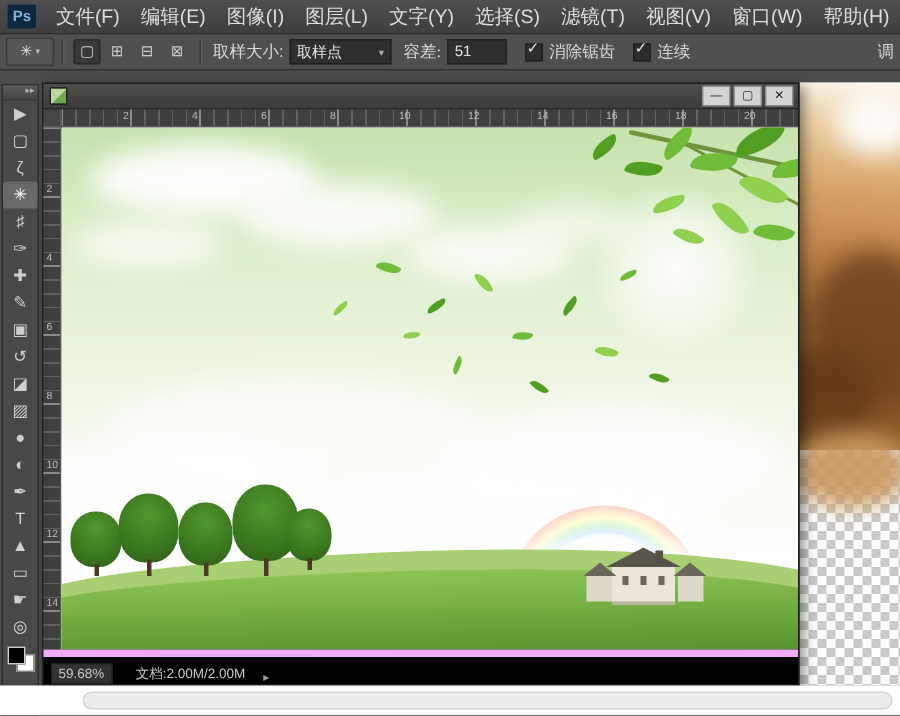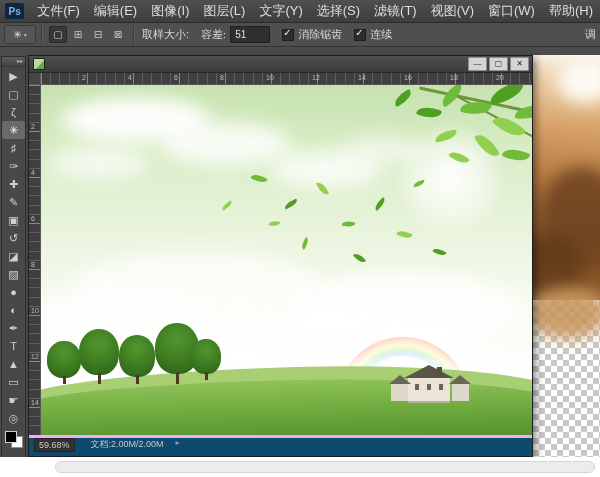--- a/index.html
+++ b/index.html
@@ -102,22 +102,22 @@
     border-left:11px solid transparent;border-right:11px solid transparent;border-bottom:9px solid #6a665a;}
   .house .roof-wl{left:-2px;} .house .roof-wr{right:-2px;}
   .house .chimney{position:absolute;left:46px;top:2px;width:5px;height:9px;background:#564f44;}
   .house .win{position:absolute;width:4px;height:6px;background:#6b6458;top:19px;}
   .branch{position:absolute;background:#6f953c;border-radius:2px;}
   .branch-1{right:-6px;top:14px;width:120px;height:3px;transform:rotate(12deg);}
   .branch-2{right:-6px;top:30px;width:88px;height:2px;transform:rotate(28deg);}
   .leaf{position:absolute;border-radius:85% 10% 85% 10%;}
 
   
-  .doc-statusbar{position:absolute;left:0;bottom:0;right:0;height:18px;background:#0c4a6e;
-    border-top:3px solid #f0abfc;display:flex;align-items:flex-start;font-size:9px;color:#c8c8c8;}
+  .doc-statusbar{position:absolute;left:0;bottom:0;right:0;height:18px;background:#000000;
+    border-top:5px solid #f0abfc;display:flex;align-items:flex-end;font-size:9px;color:#c8c8c8;}
   .zoom-field{background:#323232;border:1px solid #242424;padding:0 4px;margin:0 0 0 5px;height:12px;line-height:12px;}
   .doc-info{margin-left:16px;white-space:nowrap;}
   .status-arrow{margin-left:12px;color:#9a9a9a;font-size:8px;}
 
   
   .bg-doc{position:absolute;left:533px;top:55px;width:67px;height:402px;overflow:hidden;background:#fff;z-index:5;}
   .bg-photo{position:absolute;left:0;top:0;width:67px;height:245px;
     background:linear-gradient(185deg,#faf6ec 0%,#eccfa4 12%,#d6a269 30%,#bb8045 48%,#96612f 66%,#7b4a20 82%,#9a6835 100%);}
   .bg-blob{position:absolute;border-radius:50%;filter:blur(8px);}
   .bg-checker{position:absolute;left:0;top:245px;width:67px;height:157px;background-color:#fff;
@@ -160,20 +160,24 @@
     </div>
     <div class="sep"></div>
     <div id="modeIcons" style="display:flex;">
         <div class="mode-icon active">▢</div>
         <div class="mode-icon">⊞</div>
         <div class="mode-icon">⊟</div>
         <div class="mode-icon">⊠</div>
       </div>
     <div class="sep"></div>
     <span class="opt-label">取样大小:</span>
+    <div class="opt-field dropdown">
+      <span>取样点</span>
+      <span class="caret">▾</span>
+    </div>
     <span class="opt-label" style="margin-left:8px;font-family:Liberation Serif, serif;">容差:</span>
     <div class="opt-field tol-input">51</div>
     <div id="checkboxes" style="display:flex;">
         <div class="cb-wrap">
           <span class="cb checked"></span>
           <span class="cb-label">消除锯齿</span>
         </div>
         <div class="cb-wrap">
           <span class="cb checked"></span>
           <span class="cb-label">连续</span>

